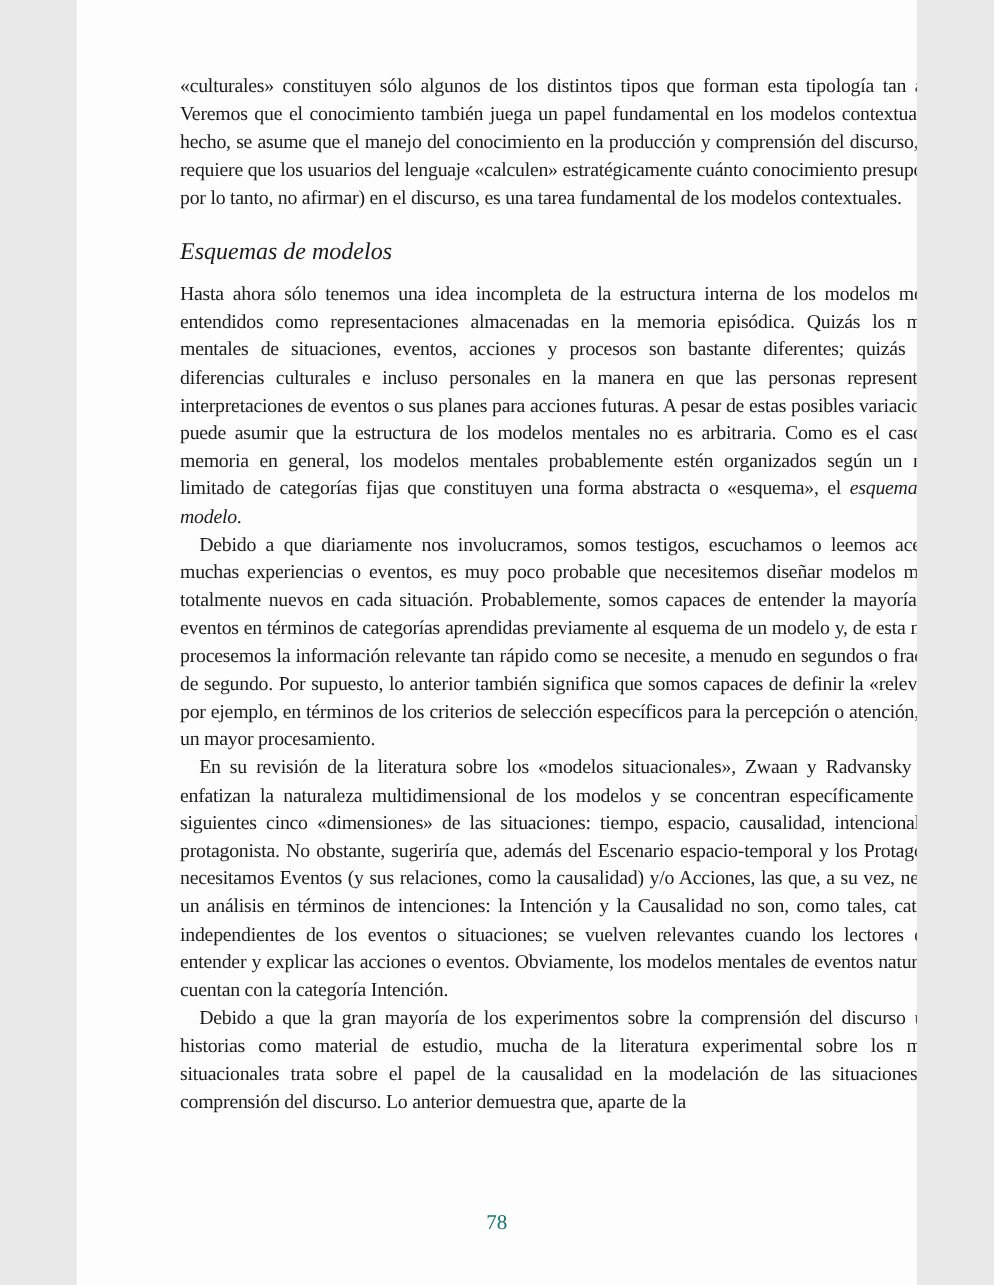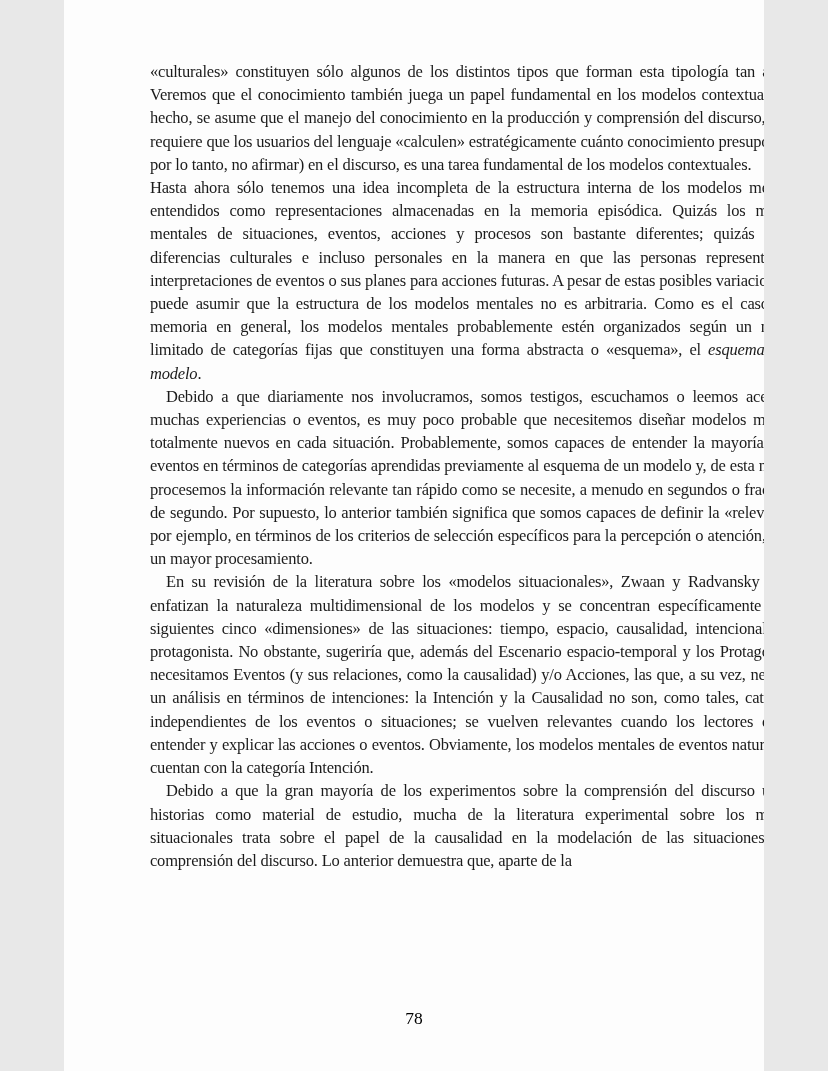--- a/index.html
+++ b/index.html
@@ -47,31 +47,32 @@
   .italic-phrase {
     font-style: italic;
   }
   .page-number {
     position: absolute;
     left: 0;
     top: 1008px;
     width: 100%;
     text-align: center;
     font-size: 17.5px;
-    color: #000000;
+    color: #0f766e;
   }
 </style>
 </head>
 <body>
 
 <div class="page">
   <div class="text-block">
 
     <p class="body-text">«culturales» constituyen sólo algunos de los distintos tipos que forman esta tipología tan amplia. Veremos que el conocimiento también juega un papel fundamental en los modelos contextuales. De hecho, se asume que el manejo del conocimiento en la producción y comprensión del discurso, lo que requiere que los usuarios del lenguaje «calculen» estratégicamente cuánto conocimiento presuponer (y, por lo tanto, no afirmar) en el discurso, es una tarea fundamental de los modelos contextuales.</p>
 
+    <h2 class="section-heading">Esquemas de modelos</h2>
 
     <p class="body-text"><span>Hasta ahora sólo tenemos una idea incompleta de la estructura interna de los modelos mentales, entendidos como representaciones almacenadas en la memoria episódica. Quizás los modelos mentales de situaciones, eventos, acciones y procesos son bastante diferentes; quizás existen diferencias culturales e incluso personales en la manera en que las personas representan sus interpretaciones de eventos o sus planes para acciones futuras. A pesar de estas posibles variaciones, se puede asumir que la estructura de los modelos mentales no es arbitraria. Como es el caso de la memoria en general, los modelos mentales probablemente estén organizados según un número limitado de categorías fijas que constituyen una forma abstracta o «esquema», el </span><span class="italic-phrase">esquema de un modelo</span><span>.</span></p>
 
     <p class="body-text indented">Debido a que diariamente nos involucramos, somos testigos, escuchamos o leemos acerca de muchas experiencias o eventos, es muy poco probable que necesitemos diseñar modelos mentales totalmente nuevos en cada situación. Probablemente, somos capaces de entender la mayoría de los eventos en términos de categorías aprendidas previamente al esquema de un modelo y, de esta manera, procesemos la información relevante tan rápido como se necesite, a menudo en segundos o fracciones de segundo. Por supuesto, lo anterior también significa que somos capaces de definir la «relevancia», por ejemplo, en términos de los criterios de selección específicos para la percepción o atención, o para un mayor procesamiento.</p>
 
     <p class="body-text indented">En su revisión de la literatura sobre los «modelos situacionales», Zwaan y Radvansky (1998) enfatizan la naturaleza multidimensional de los modelos y se concentran específicamente en las siguientes cinco «dimensiones» de las situaciones: tiempo, espacio, causalidad, intencionalidad y protagonista. No obstante, sugeriría que, además del Escenario espacio-temporal y los Protagonistas, necesitamos Eventos (y sus relaciones, como la causalidad) y/o Acciones, las que, a su vez, necesitan un análisis en términos de intenciones: la Intención y la Causalidad no son, como tales, categorías independientes de los eventos o situaciones; se vuelven relevantes cuando los lectores quieren entender y explicar las acciones o eventos. Obviamente, los modelos mentales de eventos naturales no cuentan con la categoría Intención.</p>
 
     <p class="body-text indented">Debido a que la gran mayoría de los experimentos sobre la comprensión del discurso utilizan historias como material de estudio, mucha de la literatura experimental sobre los modelos situacionales trata sobre el papel de la causalidad en la modelación de las situaciones en la comprensión del discurso. Lo anterior demuestra que, aparte de la</p>
 
   </div>

